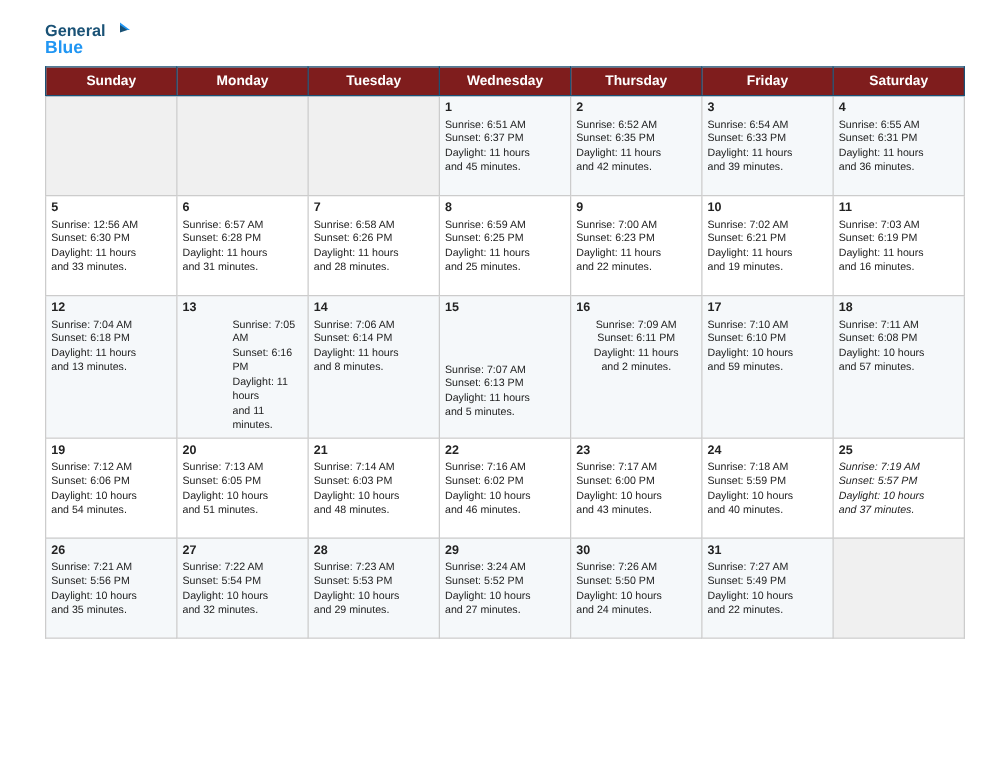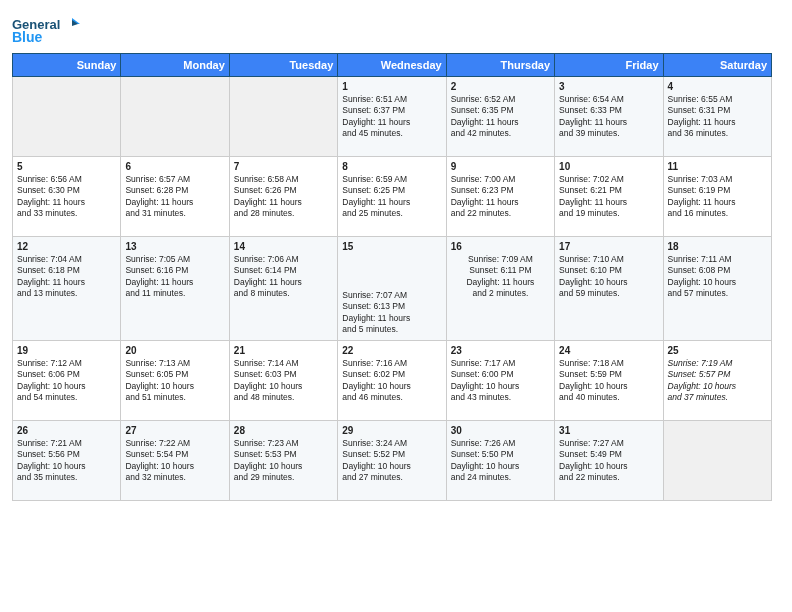--- a/index.html
+++ b/index.html
@@ -5,21 +5,21 @@
     * { margin: 0; padding: 0; box-sizing: border-box; }
     body {
       font-family: Arial, sans-serif;
       background: #fff;
       width: 792px;
       height: 612px;
       overflow: hidden;
     }
     .container {
       width: 792px;
-      padding: 16px 20px 10px 12px;
+      padding: 16px 20px 10px 36px;
     }
     .header-row {
       display: flex;
       justify-content: space-between;
       align-items: flex-start;
       margin-bottom: 8px;
     }
     .logo {
       display: flex;
       align-items: center;
@@ -37,26 +37,26 @@
     .location-title {
       font-size: 14px;
       color: #333;
     }
     table {
       width: 100%;
       border-collapse: collapse;
       table-layout: fixed;
     }
     thead tr th {
-      background-color: #3b82f6;
+      background-color: #7f1d1d;
       color: #fff;
       font-size: 11px;
       font-weight: bold;
       padding: 5px 4px;
-      text-align: right;
+      text-align: center;
       border: 1px solid #1a5276;
     }
     tbody tr td {
       vertical-align: top;
       border: 1px solid #ccc;
       padding: 4px 4px;
       font-size: 9px;
       color: #222;
       height: 80px;
       background: #fff;
@@ -144,21 +144,21 @@
             <span class="day-num">4</span>
             <div class="day-info" style="white-space: pre-line;">Sunrise: 6:55 AM
 Sunset: 6:31 PM
 Daylight: 11 hours
 and 36 minutes.</div>
           </td>
         </tr>
         <tr>
           <td>
             <span class="day-num">5</span>
-            <div class="day-info" style="white-space: pre-line;">Sunrise: 6:56 AM
+            <div class="day-info" style="white-space: pre-line;">Sunrise: 12:56 AM
 Sunset: 6:30 PM
 Daylight: 11 hours
 and 33 minutes.</div>
           </td>
           <td>
             <span class="day-num">6</span>
             <div class="day-info" style="white-space: pre-line;">Sunrise: 6:57 AM
 Sunset: 6:28 PM
 Daylight: 11 hours
 and 31 minutes.</div>
@@ -202,21 +202,21 @@
         <tr>
           <td>
             <span class="day-num">12</span>
             <div class="day-info" style="white-space: pre-line;">Sunrise: 7:04 AM
 Sunset: 6:18 PM
 Daylight: 11 hours
 and 13 minutes.</div>
           </td>
           <td>
             <span class="day-num">13</span>
-            <div class="day-info" style="white-space: pre-line;">Sunrise: 7:05 AM
+            <div class="day-info" style="white-space: pre-line; margin-left: 40px;">Sunrise: 7:05 AM
 Sunset: 6:16 PM
 Daylight: 11 hours
 and 11 minutes.</div>
           </td>
           <td>
             <span class="day-num">14</span>
             <div class="day-info" style="white-space: pre-line;">Sunrise: 7:06 AM
 Sunset: 6:14 PM
 Daylight: 11 hours
 and 8 minutes.</div>

